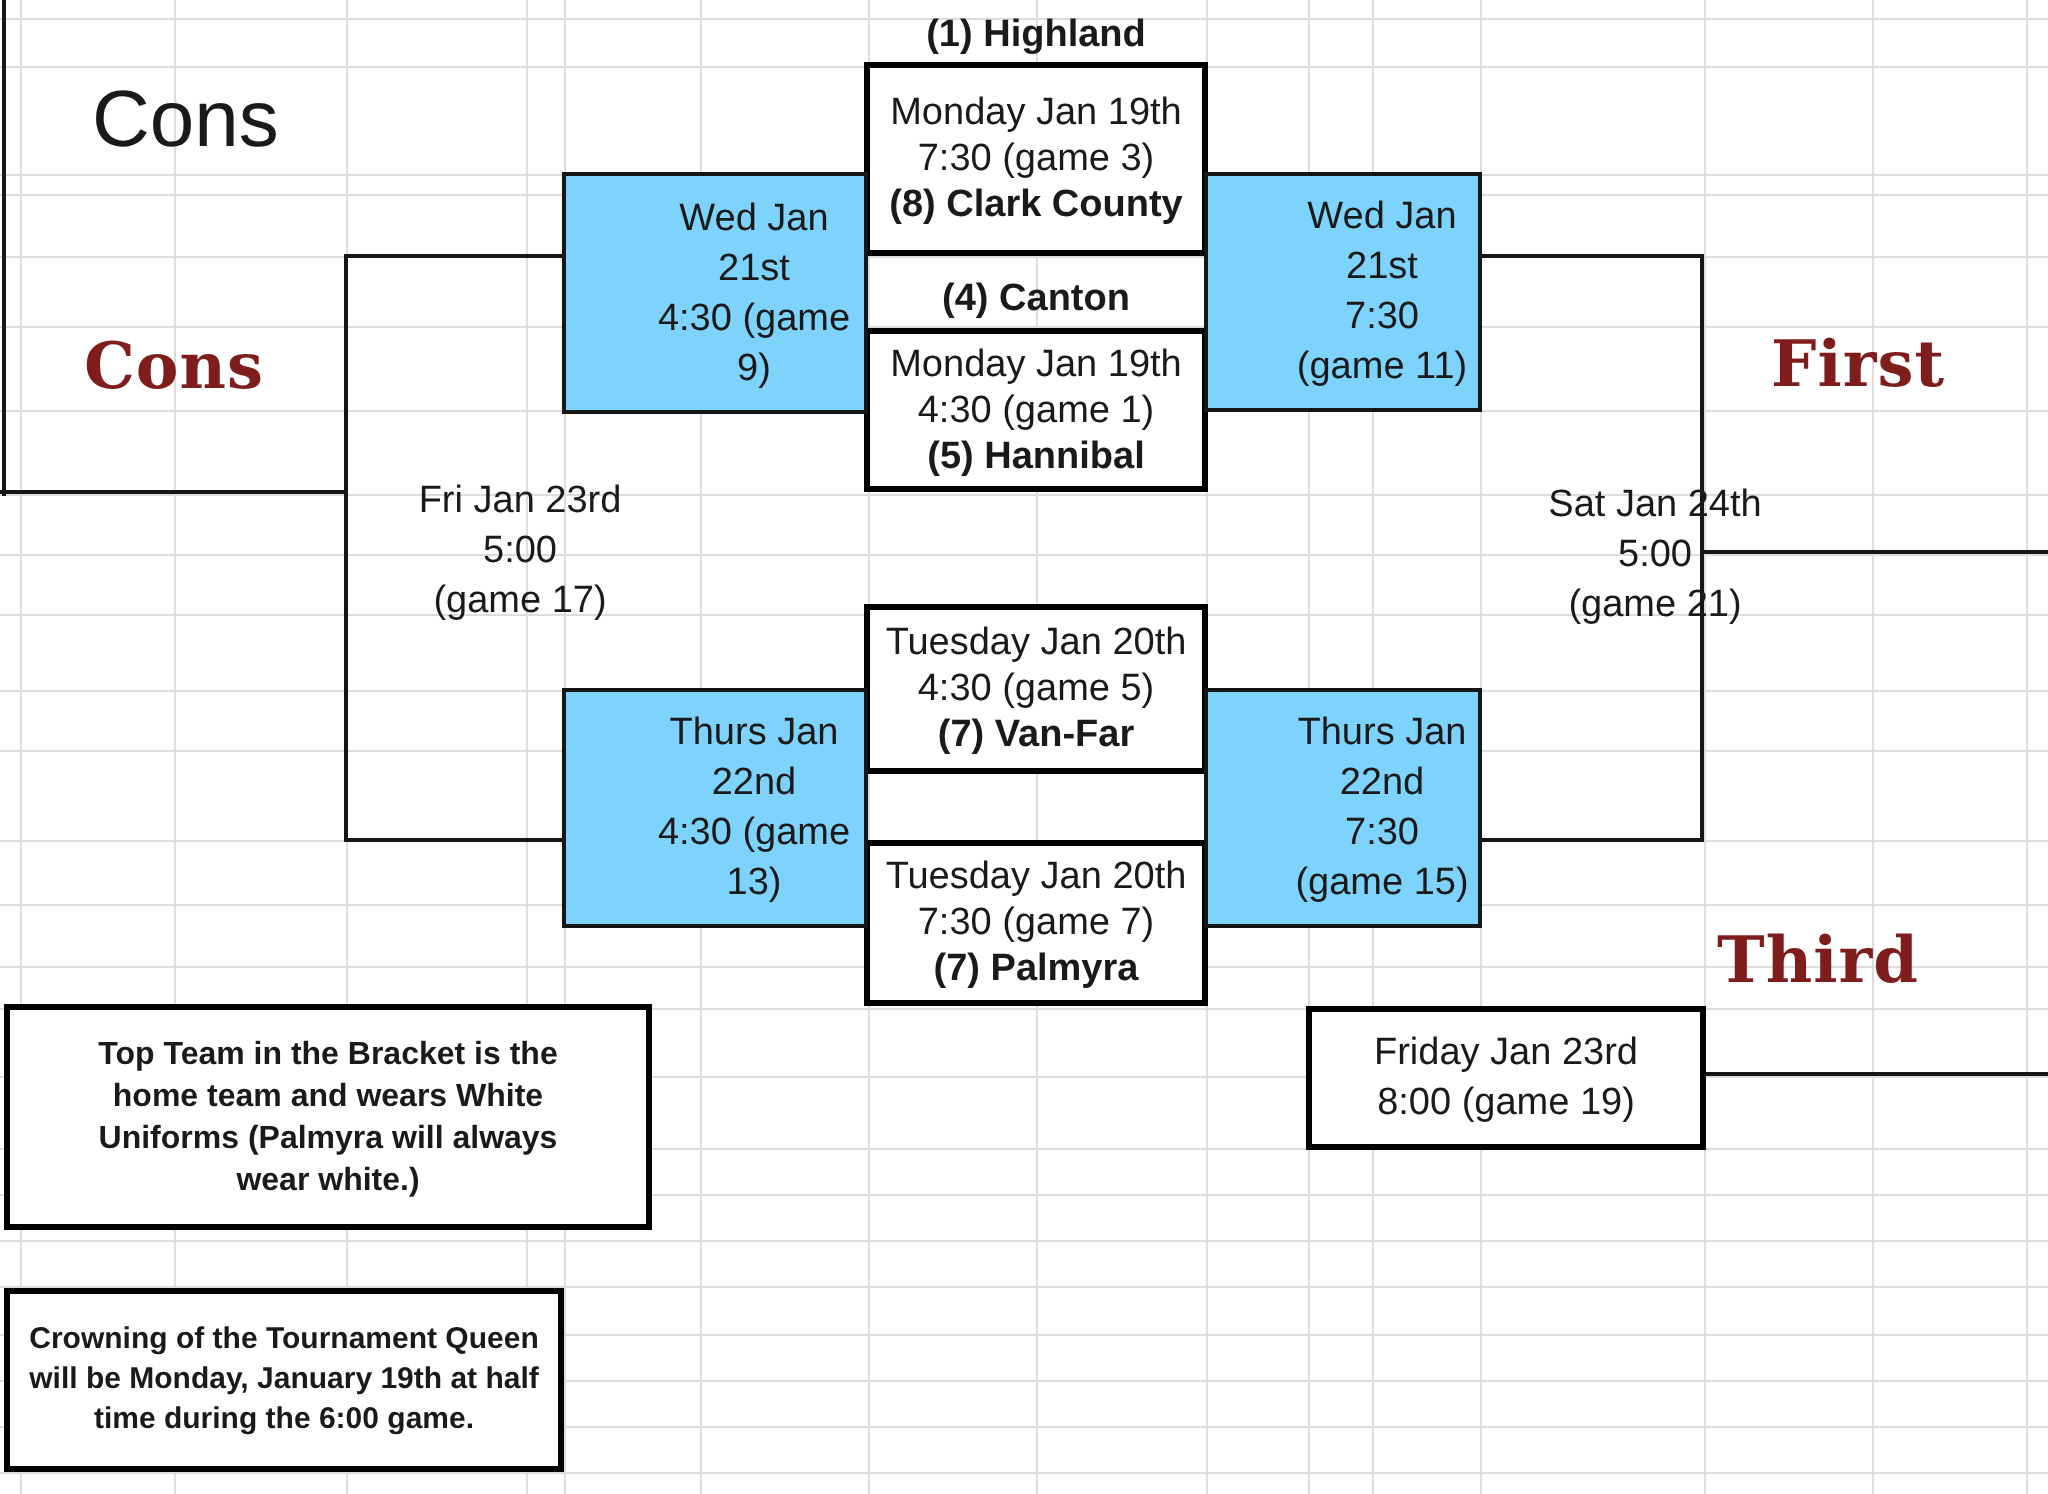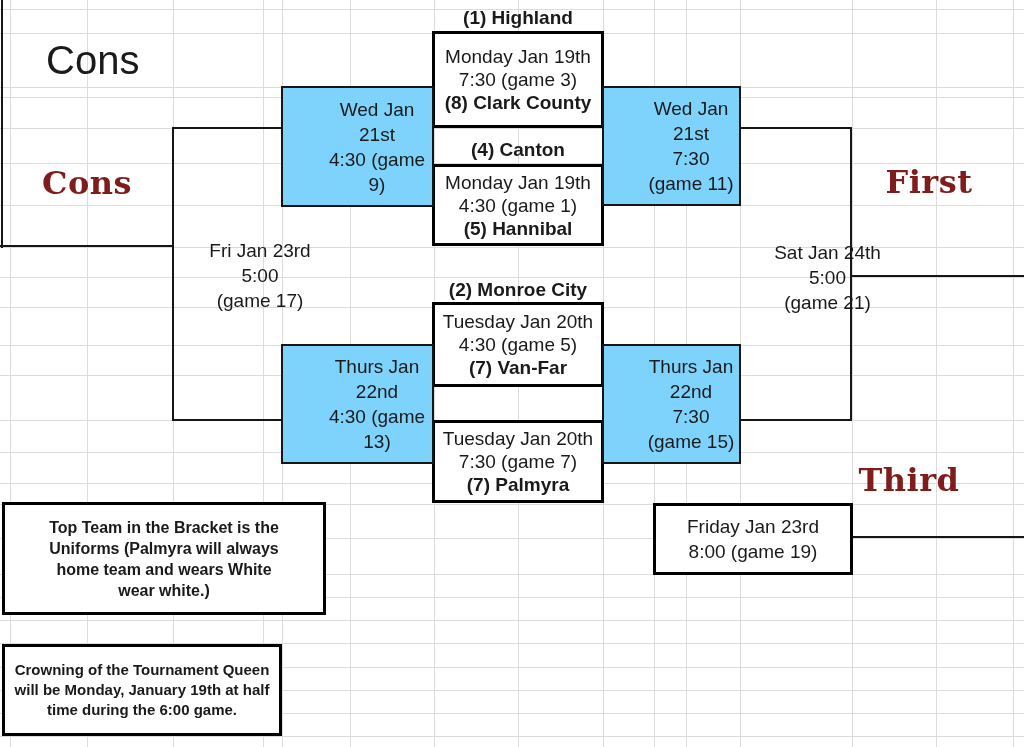--- a/index.html
+++ b/index.html
@@ -100,21 +100,20 @@
   <div class="bl" style="left:739px;top:127px;width:113px;height:2px"></div>
   <div class="bl" style="left:850px;top:127px;width:2px;height:294px"></div>
   <div class="bl" style="left:739px;top:419px;width:113px;height:2px"></div>
   <div class="bl" style="left:850px;top:275px;width:174px;height:2px"></div>
   <div class="bl" style="left:852px;top:536px;width:172px;height:2px"></div>
 
   <div class="title" style="left:46px;top:38px">Cons</div>
 
   <div class="seedlabel" style="left:432px;top:7px;width:172px">(1) Highland</div>
   <div class="seedlabel" style="left:432px;top:139px;width:172px">(4) Canton</div>
-  <div class="seedlabel" style="left:432px;top:279px;width:172px">(2) Monroe City</div>
 
   <div class="tbox" style="left:432px;top:31px;width:172px;height:97px">
     <div>Monday Jan 19th</div>
     <div>7:30 (game 3)</div>
     <div class="bold">(8) Clark County</div>
   </div>
 
   <div class="tbox" style="left:432px;top:164px;width:172px;height:82px">
     <div>Monday Jan 19th</div>
     <div>4:30 (game 1)</div>
@@ -169,22 +168,22 @@
     <div>Friday Jan 23rd</div>
     <div>8:00 (game 19)</div>
   </div>
 
   <div class="place" style="left:0;top:170px;width:174px">Cons</div>
   <div class="place" style="left:850px;top:169px;width:158px">First</div>
   <div class="place" style="left:822px;top:467px;width:174px">Third</div>
 
   <div class="note noteA" style="left:2px;top:502px;width:324px;height:113px">
     <div>Top Team in the Bracket is the</div>
+    <div>home team and wears White</div>
     <div>Uniforms (Palmyra will always</div>
-    <div>home team and wears White</div>
     <div>wear white.)</div>
   </div>
 
   <div class="note noteB" style="left:2px;top:644px;width:280px;height:92px">
     <div>Crowning of the Tournament Queen</div>
     <div>will be Monday, January 19th at half</div>
     <div>time during the 6:00 game.</div>
   </div>
 
 </div>

